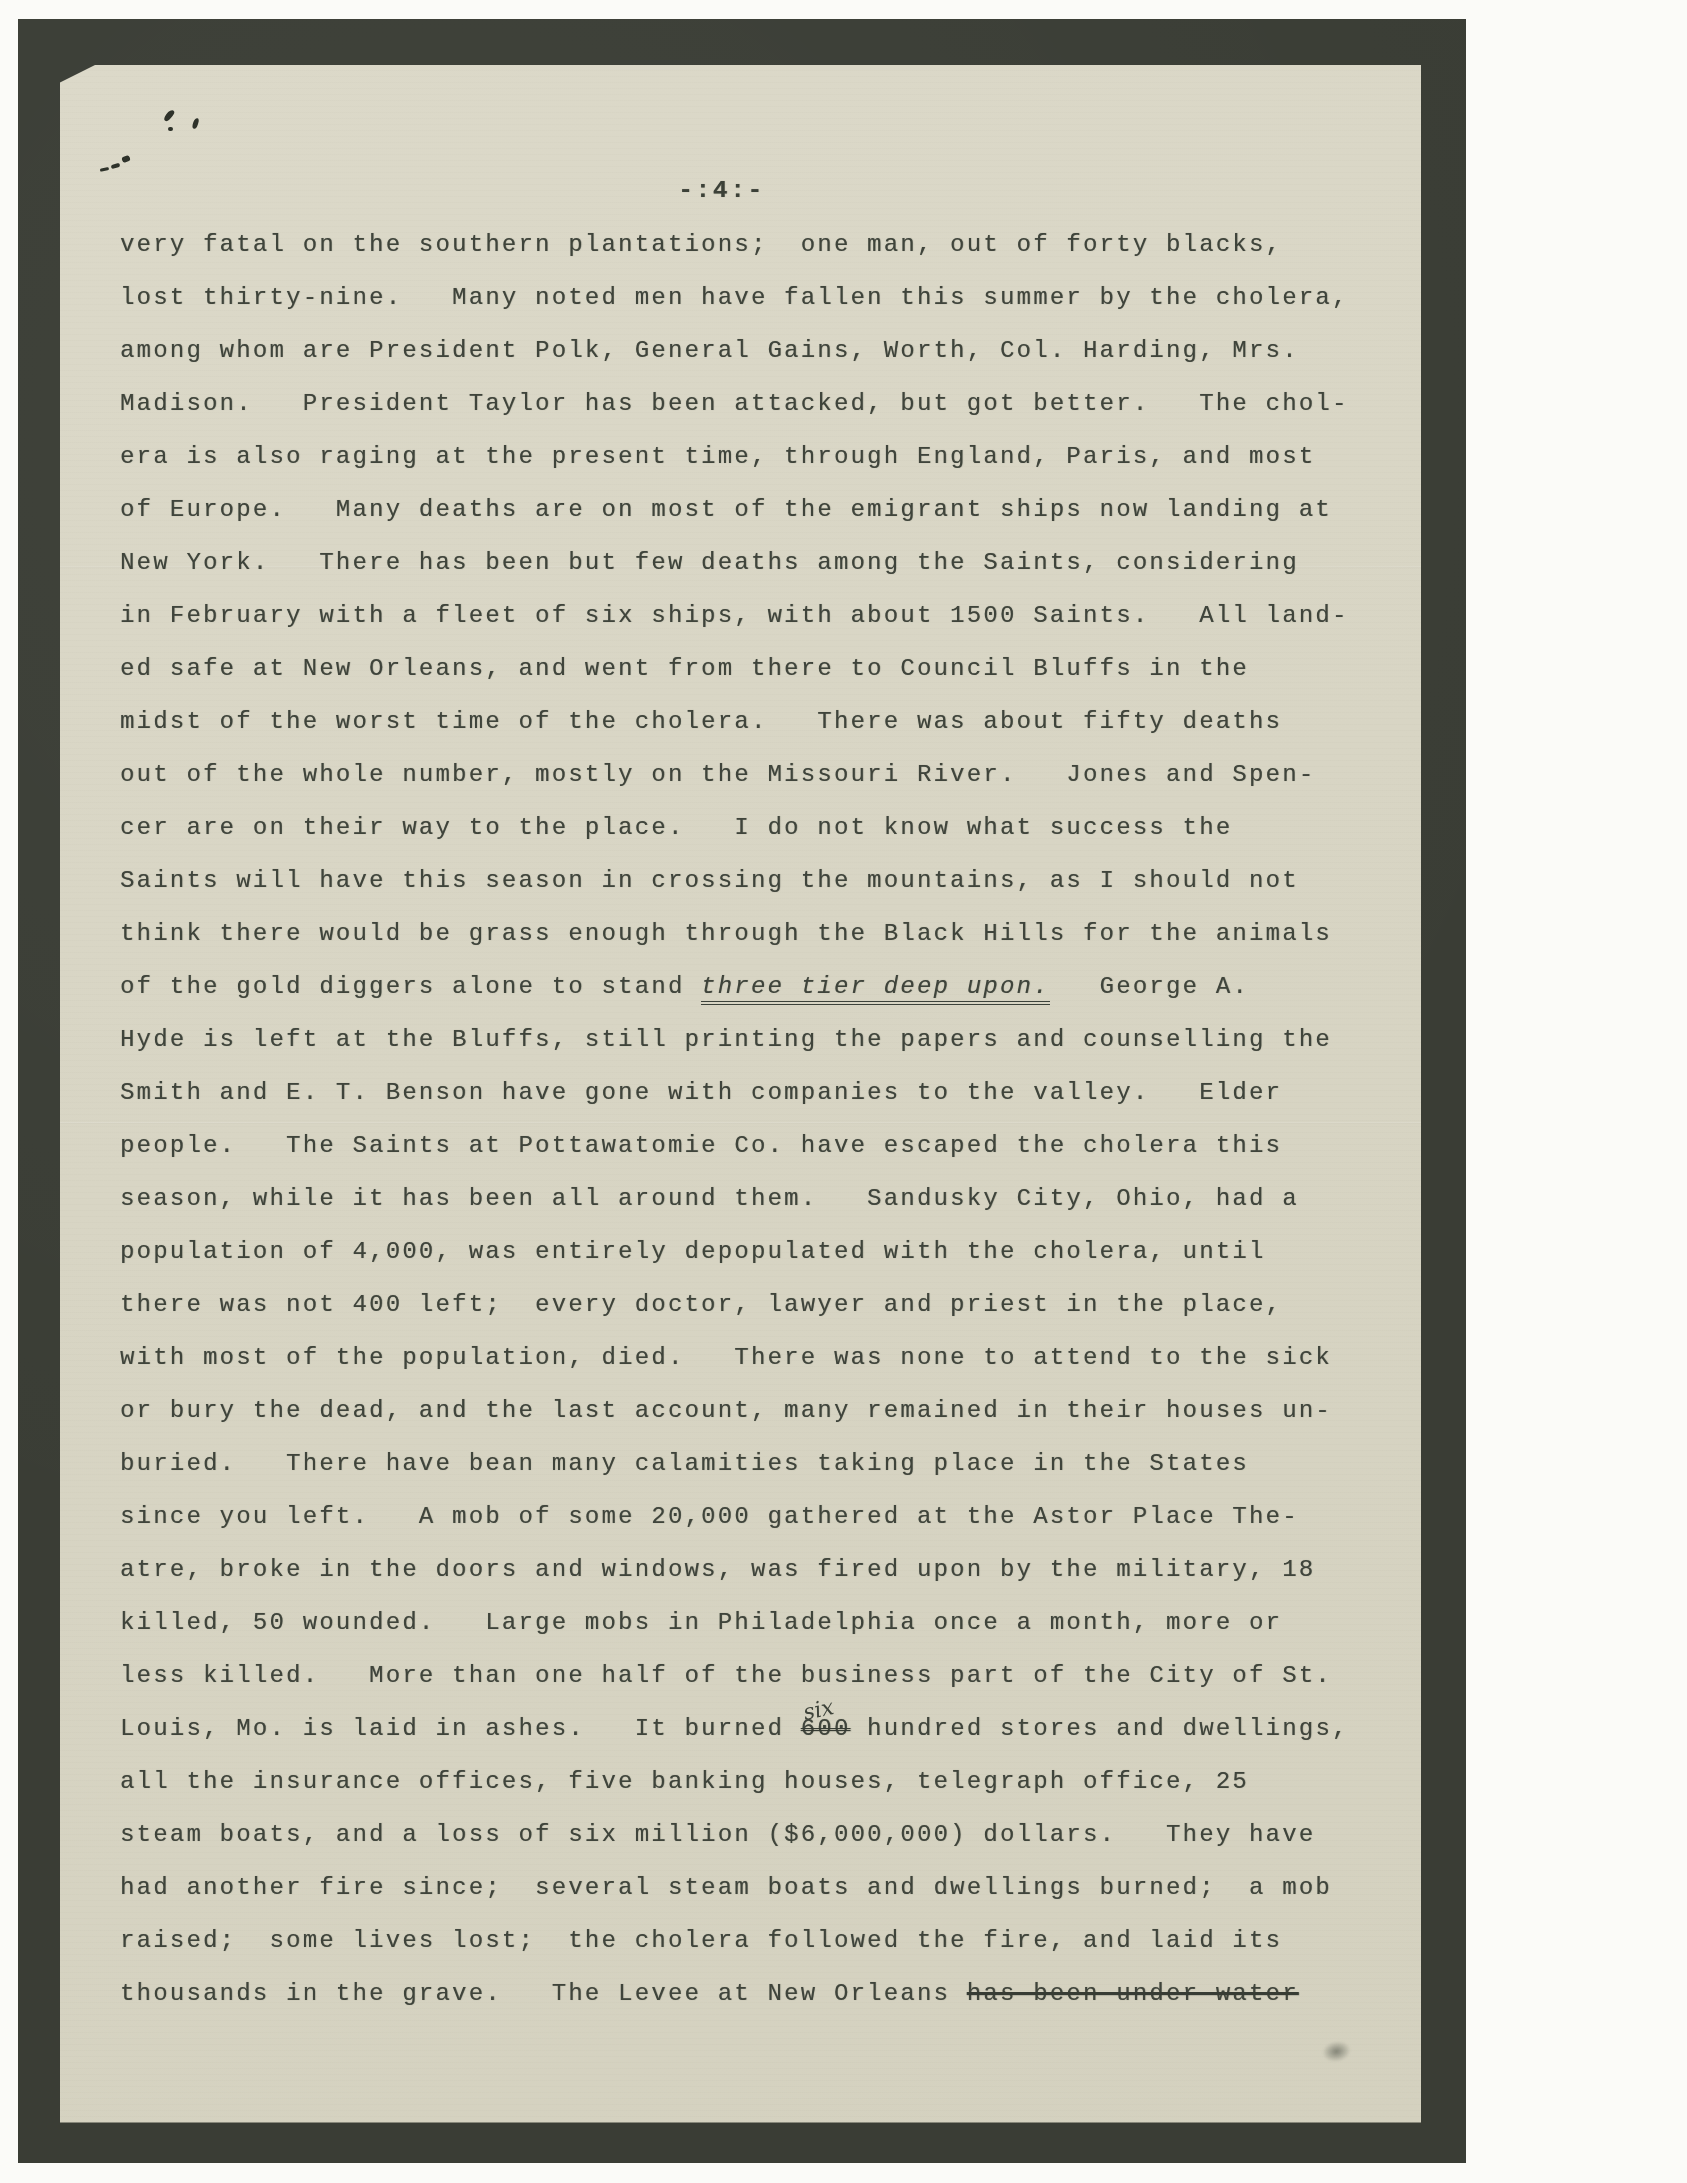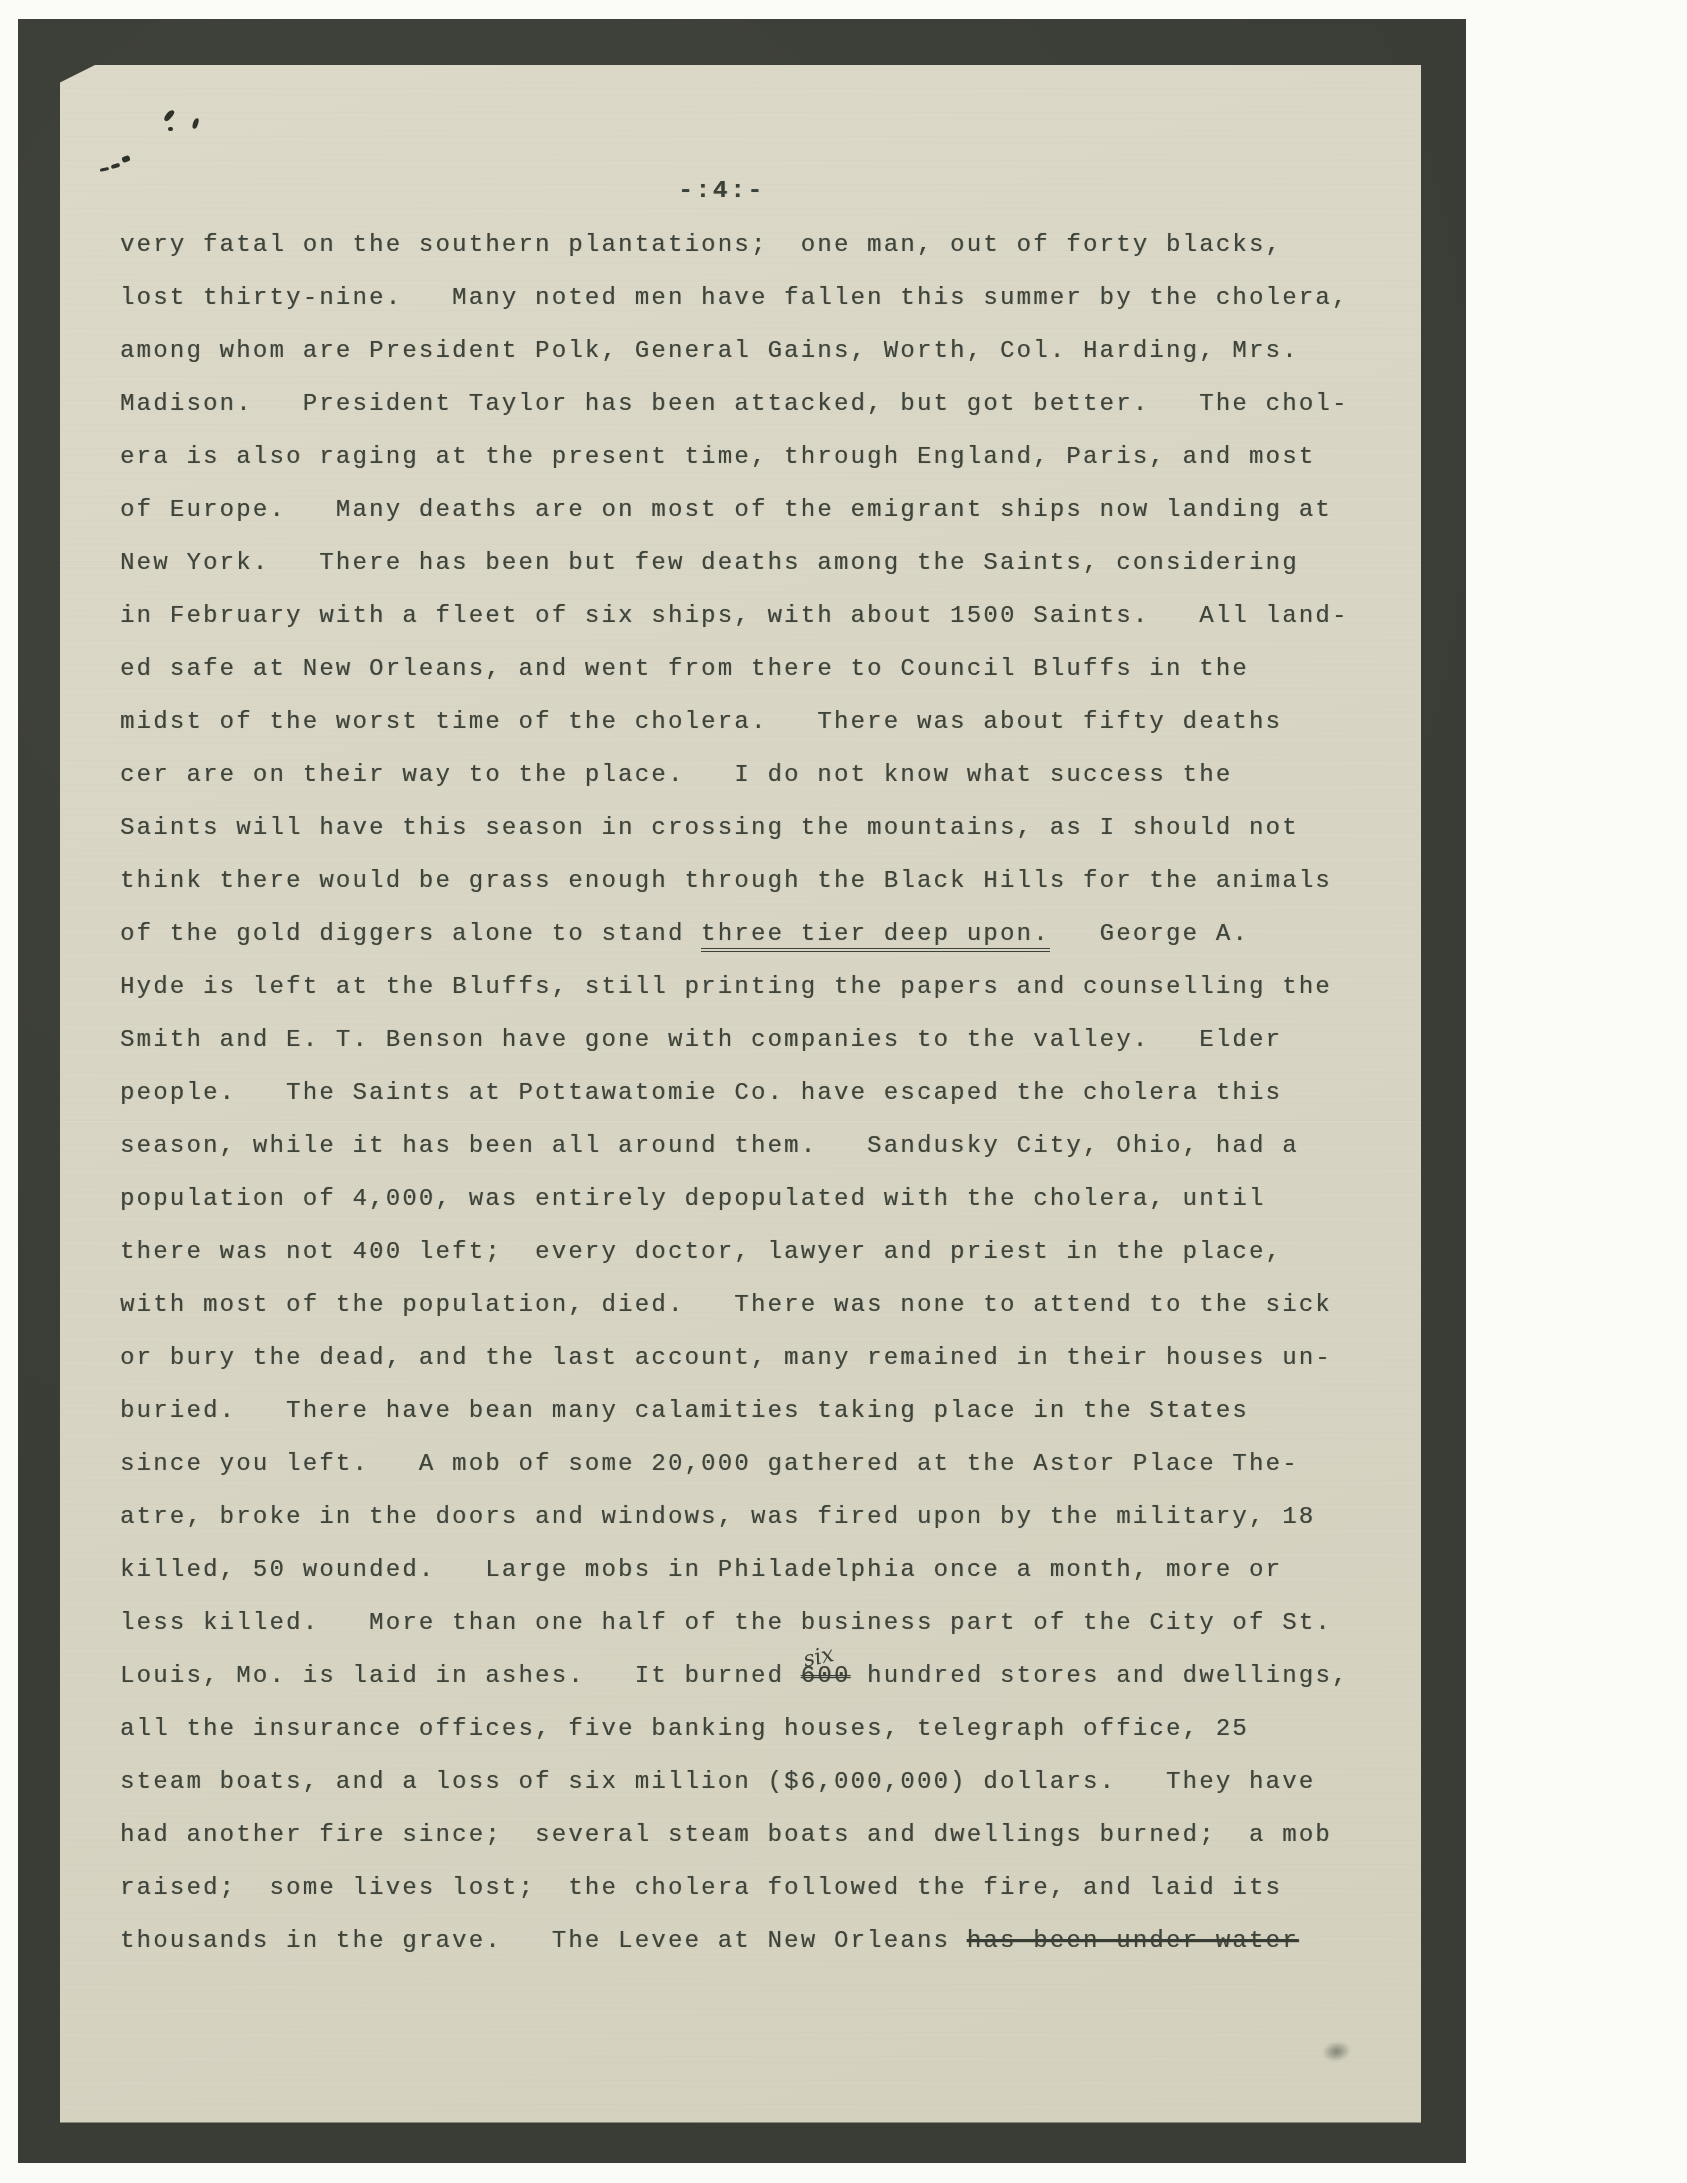--- a/index.html
+++ b/index.html
@@ -62,20 +62,21 @@
     text-shadow: 0.4px 0.4px 0.7px rgba(58,63,53,0.5);
   }
   .line {
     white-space: pre;
     line-height: 53px;
     height: 53px;
   }
   .u {
     border-bottom: 4px double #3c423a;
     padding-bottom: 1px;
+    font-style: italic;
   }
   .strike {
     text-decoration: line-through;
     text-decoration-thickness: 3.3px;
     text-decoration-color: #373c34;
     margin-top: 11px;
   }
   .strike-double {
     text-decoration: line-through;
     text-decoration-style: double;
@@ -140,20 +141,21 @@
           <div class="line"><span>very fatal on the southern plantations;  one man, out of forty blacks,</span></div>
           <div class="line"><span>lost thirty-nine.   Many noted men have fallen this summer by the cholera,</span></div>
           <div class="line"><span>among whom are President Polk, General Gains, Worth, Col. Harding, Mrs.</span></div>
           <div class="line"><span>Madison.   President Taylor has been attacked, but got better.   The chol-</span></div>
           <div class="line"><span>era is also raging at the present time, through England, Paris, and most</span></div>
           <div class="line"><span>of Europe.   Many deaths are on most of the emigrant ships now landing at</span></div>
           <div class="line"><span>New York.   There has been but few deaths among the Saints, considering</span></div>
           <div class="line"><span>in February with a fleet of six ships, with about 1500 Saints.   All land-</span></div>
           <div class="line"><span>ed safe at New Orleans, and went from there to Council Bluffs in the</span></div>
           <div class="line"><span>midst of the worst time of the cholera.   There was about fifty deaths</span></div>
+          <div class="line"><span>out of the whole number, mostly on the Missouri River.   Jones and Spen-</span></div>
           <div class="line"><span>cer are on their way to the place.   I do not know what success the</span></div>
           <div class="line"><span>Saints will have this season in crossing the mountains, as I should not</span></div>
           <div class="line"><span>think there would be grass enough through the Black Hills for the animals</span></div>
           <div class="line"><span>of the gold diggers alone to stand </span><span class="u">three tier deep upon.</span><span>   George A.</span></div>
           <div class="line"><span>Hyde is left at the Bluffs, still printing the papers and counselling the</span></div>
           <div class="line"><span>Smith and E. T. Benson have gone with companies to the valley.   Elder</span></div>
           <div class="line"><span>people.   The Saints at Pottawatomie Co. have escaped the cholera this</span></div>
           <div class="line"><span>season, while it has been all around them.   Sandusky City, Ohio, had a</span></div>
           <div class="line"><span>population of 4,000, was entirely depopulated with the cholera, until</span></div>
           <div class="line"><span>there was not 400 left;  every doctor, lawyer and priest in the place,</span></div>

